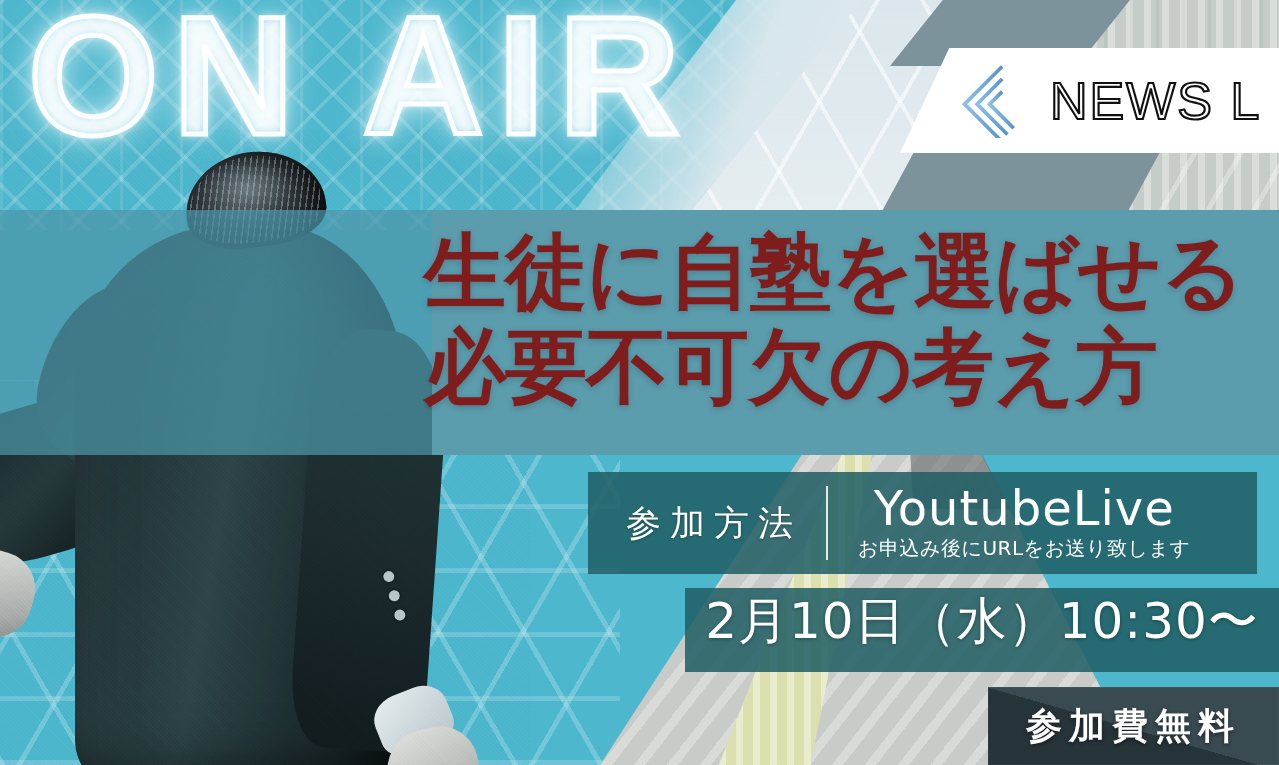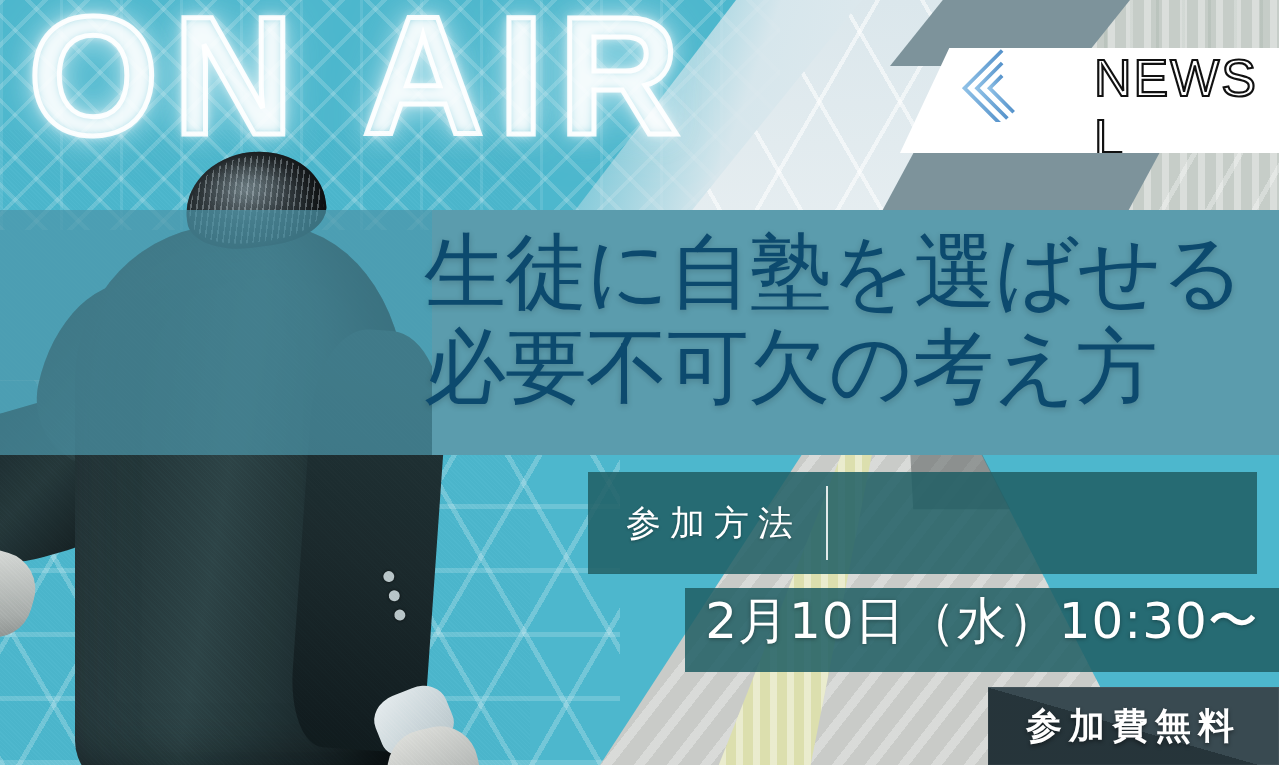--- a/index.html
+++ b/index.html
@@ -212,23 +212,23 @@
   .headline-band{
     position:absolute;left:0;top:210px;width:1279px;height:245px;
     background:rgba(76,150,169,.72);
   }
   .headline-band-solid{
     position:absolute;left:432px;top:210px;width:847px;height:245px;
     background:#5b9cad;
   }
   .headline{
     position:absolute;left:424px;top:224px;width:820px;
-    color:#0c4a6e;
-    font-family:"DejaVu Sans","Liberation Sans",sans-serif;
-    font-weight:400;
+    color:#7f1d1d;
+    font-family:"DejaVu Sans","Liberation Sans",sans-serif;
+    font-weight:700;
     font-size:82px;
     line-height:1.16;
     letter-spacing:-1px;
     text-shadow:0 2px 6px rgba(0,0,0,.18);
     white-space:nowrap;
   }
 
   
   .bar-method{
     position:absolute;left:588px;top:472px;width:669px;height:102px;
@@ -283,21 +283,21 @@
     color:#fff;font-size:36px;font-weight:700;letter-spacing:7px;
     font-family:"DejaVu Sans","Liberation Sans",sans-serif;
     text-shadow:0 2px 4px rgba(0,0,0,.45);
   }
 
   
   .logo-band{
     position:absolute;left:900px;top:48px;width:379px;height:105px;
     background:#ffffff;
     clip-path:polygon(13% 0, 100% 0, 100% 100%, 0% 100%);
-    display:flex;align-items:flex-start;gap:44px;
+    display:flex;align-items:center;
   }
   .logo-mark{
     position:relative;width:74px;height:74px;margin-left:62px;flex:0 0 auto;
   }
   .logo-mark svg{display:block;width:74px;height:74px;}
   .logo-text{
     margin-left:14px;
     font-family:"Liberation Sans","DejaVu Sans",sans-serif;
     font-size:52px;font-weight:400;letter-spacing:2px;
     color:transparent;
@@ -353,20 +353,24 @@
   <div class="headline-band"></div>
   <div class="headline-band-solid"></div>
   <div class="headline">
     <div>生徒に自塾を選ばせる</div>
     <div>必要不可欠の考え方</div>
   </div>
 
   <div class="bar-method">
     <div class="method-label">参加方法</div>
     <div class="method-div"></div>
+    <div class="method-right">
+      <div class="yt">YoutubeLive</div>
+      <div class="yt-sub">お申込み後にURLをお送り致します</div>
+    </div>
   </div>
 
   <div class="bar-date">
     <div class="date-text">2月10日（水）10:30〜</div>
   </div>
 
   <div class="badge-free">
     <span>参加費無料</span>
   </div>
 

